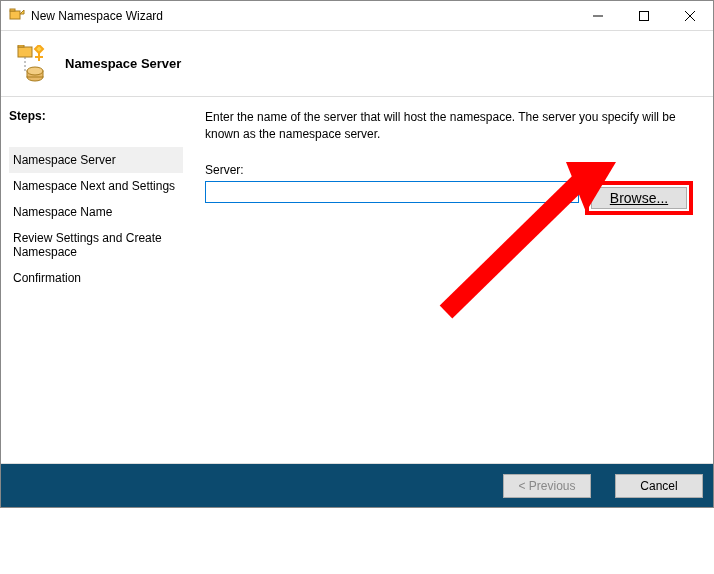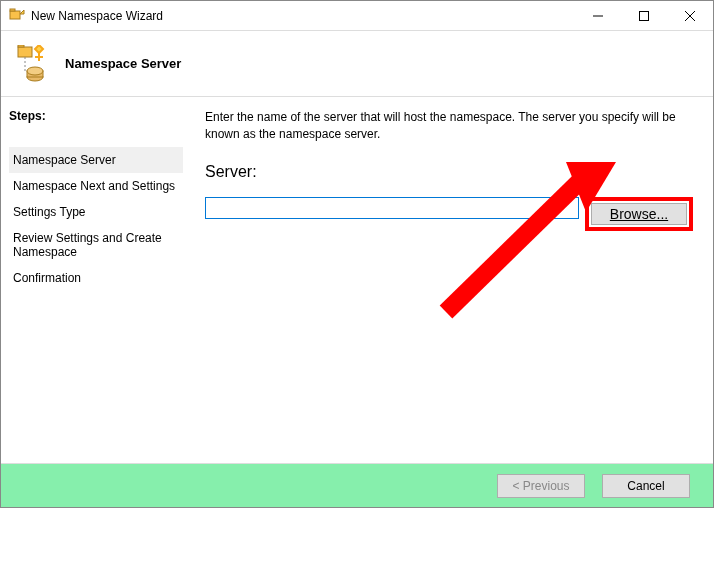--- a/index.html
+++ b/index.html
@@ -13,26 +13,26 @@
     .header-panel { height: 66px; background: #fff; display: flex; align-items: center; padding-left: 14px; border-bottom: 1px solid #ddd; }
     .header-icon { width: 38px; height: 38px; margin-right: 12px; }
     .header-title { font-weight: bold; font-size: 13px; }
     .body { flex: 1; display: flex; }
     .sidebar { width: 190px; padding: 12px 8px 8px 8px; background: #fff; }
     .steps-title { font-weight: bold; margin-bottom: 24px; }
     .step-item { padding: 6px 4px; font-size: 12px; cursor: pointer; }
     .step-item.active { background: #f0f0f0; }
     .content { flex: 1; padding: 12px 20px 2px 14px; position: relative; }
     .instruction { font-size: 12px; margin-bottom: 20px; line-height: 1.4; }
-    .field-label { font-size: 16px; margin-bottom: 16px; }
+    .field-label { font-size: 12px; margin-bottom: 4px; }
     .server-row { display: flex; align-items: stretch; gap: 6px; }
     .server-input { flex: 1; height: 22px; border: 1px solid #0078d7; outline: none; padding: 0 4px; font-size: 12px; }
     .browse-btn { width: 96px; height: 22px; background: #e1e1e1; border: 1px solid #adadad; font-size: 14px; cursor: pointer; text-decoration: underline; }
     .browse-highlight { border: 4px solid red; padding: 2px; display: inline-flex; align-items: center; justify-content: center; position: relative; }
-    .footer { height: 44px; display: flex; justify-content: flex-end; align-items: center; gap: 17px; padding-right: 23px; border-top: 1px solid #ddd; background: #86efac; }
+    .footer { height: 44px; display: flex; justify-content: flex-end; align-items: center; gap: 24px; padding-right: 10px; border-top: 1px solid #ddd; background: #0c4a6e; }
     .footer-btn { width: 88px; height: 24px; background: #e1e1e1; border: 1px solid #adadad; font-size: 12px; cursor: pointer; }
     .footer-btn:disabled { color: #888; cursor: default; }
     .arrow-svg { position: absolute; left: 225px; top: 65px; pointer-events: none; }
   </style>
 </head>
 <body>
 
 <div class="window">
 
   <div class="titlebar">
@@ -77,21 +77,21 @@
       </svg>
     </span>
     <span class="header-title">Namespace Server</span>
   </div>
 
   <div class="body">
     <div class="sidebar">
       <div class="steps-title">Steps:</div>
       <div class="step-item active"><span>Namespace Server</span></div>
       <div class="step-item"><span>Namespace Next and Settings</span></div>
-      <div class="step-item"><span>Settings Type</span></div>
+      <div class="step-item"><span>Namespace Name</span></div>
       <div class="step-item"><span>Review Settings and Create Namespace</span></div>
       <div class="step-item"><span>Confirmation</span></div>
     </div>
 
     <div class="content">
       <div class="instruction">Enter the name of the server that will host the namespace. The server you specify will be known as the namespace server.</div>
       <div class="field-label">Server:</div>
       <div class="server-row">
         <input type="text" class="server-input" value="" style="">
         <span class="browse-highlight">

